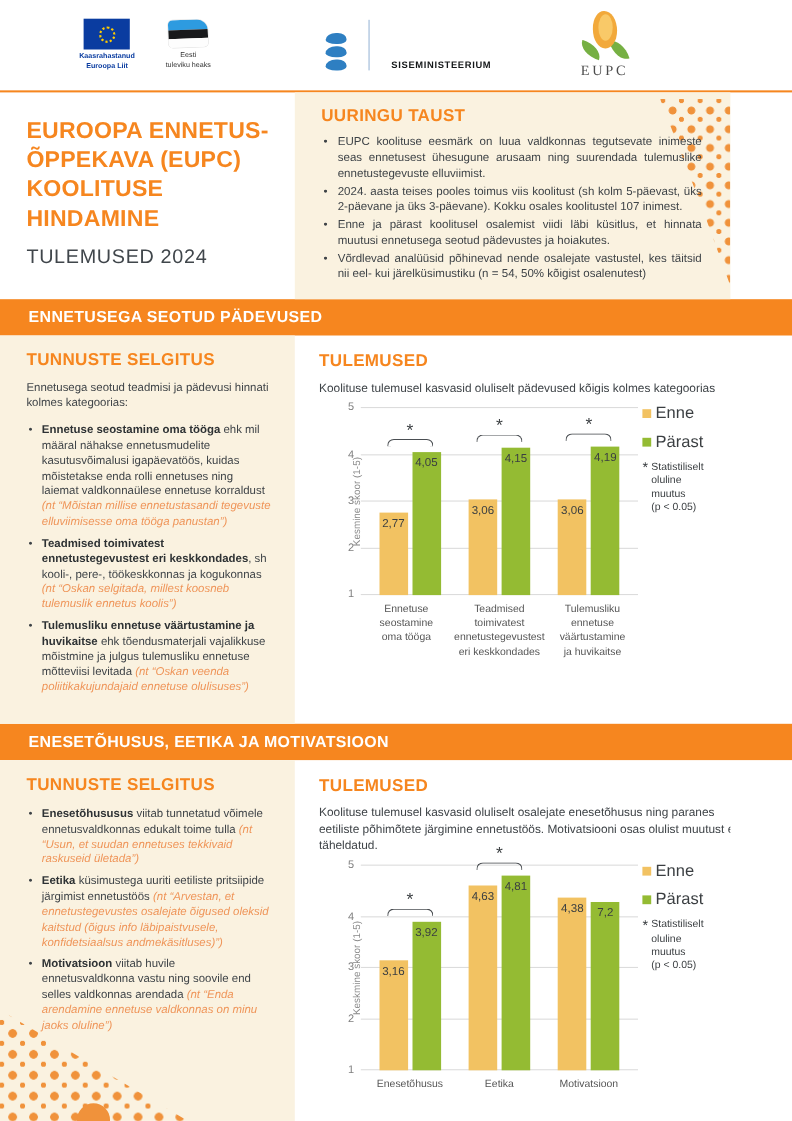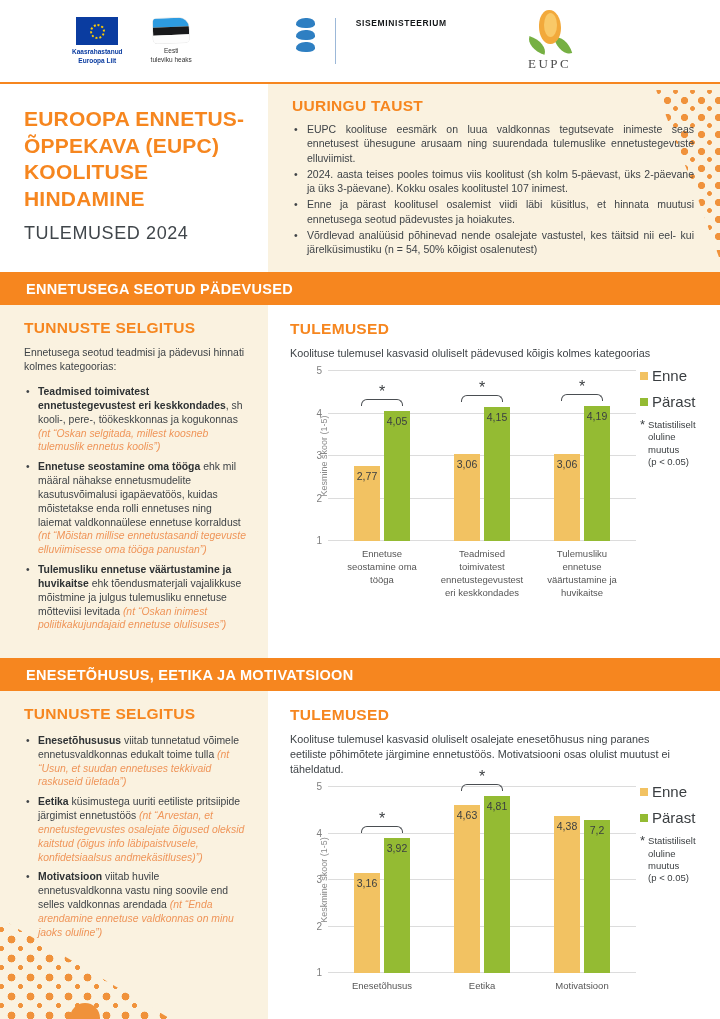--- a/index.html
+++ b/index.html
@@ -23,40 +23,40 @@
   .eu-caption { margin-top:3px; font-size:6.5px; font-weight:bold; color:#0a3ca0; text-align:center; line-height:1.3; white-space:pre-line; }
 
   .ee-block { margin-left:28px; display:flex; flex-direction:column; align-items:center; }
   .ee-flag { width:36px; height:25px; border-radius:4px 10px 4px 4px; overflow:hidden; transform:rotate(-2deg);
              box-shadow:0 0 0 0.5px #e0e0e0; }
   .ee-flag .s1 { height:34%; background:#2d9be0; }
   .ee-flag .s2 { height:33%; background:#18191b; }
   .ee-flag .s3 { height:33%; background:#fdfdfd; }
   .ee-caption { margin-top:4px; font-size:6.5px; color:#333; text-align:center; line-height:1.3; white-space:pre-line; }
 
-  .ministry-block { margin-left:104px; display:flex; align-items:flex-start; gap:20px; }
+  .ministry-block { margin-left:104px; display:flex; align-items:flex-end; gap:20px; }
   .arms { display:flex; flex-direction:column; gap:2px; }
   .lion { width:19px; height:10px; background:#2e7fc2; border-radius:55% 45% 45% 55% / 70% 60% 40% 40%; }
   .ministry-divider { width:1px; height:46px; background:#9cb8d8; }
   .ministry-label { font-size:8.5px; letter-spacing:0.6px; font-weight:600; color:#15181a; }
 
   .eupc-block { margin-left:78px; display:flex; flex-direction:column; align-items:center; }
   .eupc-logo { position:relative; width:50px; height:44px; }
   .eupc-leaf { position:absolute; width:20px; height:13px; background:#76b043; border-radius:2% 100% 2% 100%; bottom:2px; }
   .eupc-leaf.l { left:2px; transform:rotate(18deg); }
   .eupc-leaf.r { right:2px; transform:rotate(72deg) scaleX(-1); }
   .eupc-petal { position:absolute; left:14px; top:0; width:22px; height:34px; background:#f2a93b; border-radius:46% 54% 48% 52%; }
   .eupc-petal-in { position:absolute; left:19px; top:3px; width:13px; height:24px; background:#f9c968; border-radius:50%; }
   .eupc-label { margin-top:2px; font-family:"Liberation Serif", serif; font-size:13px; letter-spacing:2.5px; color:#4c4c4c; }
 
   
   .row { display:flex; }
   .intro-row { height:188px; }
   .col-l { width:268px; flex:none; overflow:hidden; position:relative; }
-  .col-r { width:452px; flex:none; overflow:hidden; position:relative; }
+  .col-r { width:396px; flex:none; overflow:hidden; position:relative; }
   .cream { background:#faf2e0; }
 
   .title-block { padding:22px 10px 0 24px; }
   .main-title { color:#f6861f; font-weight:800; font-size:21px; line-height:1.27; letter-spacing:0.2px; white-space:pre-line; }
   .subtitle { margin-top:10px; font-size:18px; color:#40464b; letter-spacing:0.6px; }
 
   .background-block { padding:13px 26px 0 24px; position:relative; }
   .sec-heading { color:#f6861f; font-weight:800; font-size:15.5px; letter-spacing:0.3px; }
   .background-block ul { margin-top:7px; list-style:none; }
   .background-block li { position:relative; padding-left:15px; font-size:10.5px; line-height:1.36;
@@ -190,23 +190,23 @@
     </div>
   </div>
 
   <div class="banner">ENNETUSEGA SEOTUD PÄDEVUSED</div>
   <div class="row section1">
     <div class="col-l cream">
       <div class="explain">
         <div class="sec-heading">TUNNUSTE SELGITUS</div>
         <div class="intro">Ennetusega seotud teadmisi ja pädevusi hinnati kolmes kategoorias:</div>
         <ul id="explain-list-1">
+            <li><strong>Ennetuse seostamine oma tööga</strong> ehk mil määral nähakse ennetusmudelite kasutusvõimalusi igapäevatöös, kuidas mõistetakse enda rolli ennetuses ning laiemat valdkonnaülese ennetuse korraldust <span class="ex">(nt “Mõistan millise ennetustasandi tegevuste elluviimisesse oma tööga panustan”)</span></li>
             <li><strong>Teadmised toimivatest ennetustegevustest eri keskkondades</strong>, sh kooli-, pere-, töökeskkonnas ja kogukonnas <span class="ex">(nt “Oskan selgitada, millest koosneb tulemuslik ennetus koolis”)</span></li>
-            <li><strong>Ennetuse seostamine oma tööga</strong> ehk mil määral nähakse ennetusmudelite kasutusvõimalusi igapäevatöös, kuidas mõistetakse enda rolli ennetuses ning laiemat valdkonnaülese ennetuse korraldust <span class="ex">(nt “Mõistan millise ennetustasandi tegevuste elluviimisesse oma tööga panustan”)</span></li>
-            <li><strong>Tulemusliku ennetuse väärtustamine ja huvikaitse</strong> ehk tõendusmaterjali vajalikkuse mõistmine ja julgus tulemusliku ennetuse mõtteviisi levitada <span class="ex">(nt “Oskan inimest poliitikakujundajaid ennetuse olulisuses”)</span></li>
+            <li><strong>Tulemusliku ennetuse väärtustamine ja huvikaitse</strong> ehk tõendusmaterjali vajalikkuse mõistmine ja julgus tulemusliku ennetuse mõtteviisi levitada <span class="ex">(nt “Oskan veenda poliitikakujundajaid ennetuse olulisuses”)</span></li>
           </ul>
       </div>
     </div>
     <div class="col-r">
       <div class="results">
         <div class="sec-heading">TULEMUSED</div>
         <div class="intro">Koolituse tulemusel kasvasid oluliselt pädevused kõigis kolmes kategoorias</div>
         <div class="chart" id="chart1">
           <div class="plot" style="height: 170px;">
             <div class="ylab">Kesmine skoor (1-5)</div>

